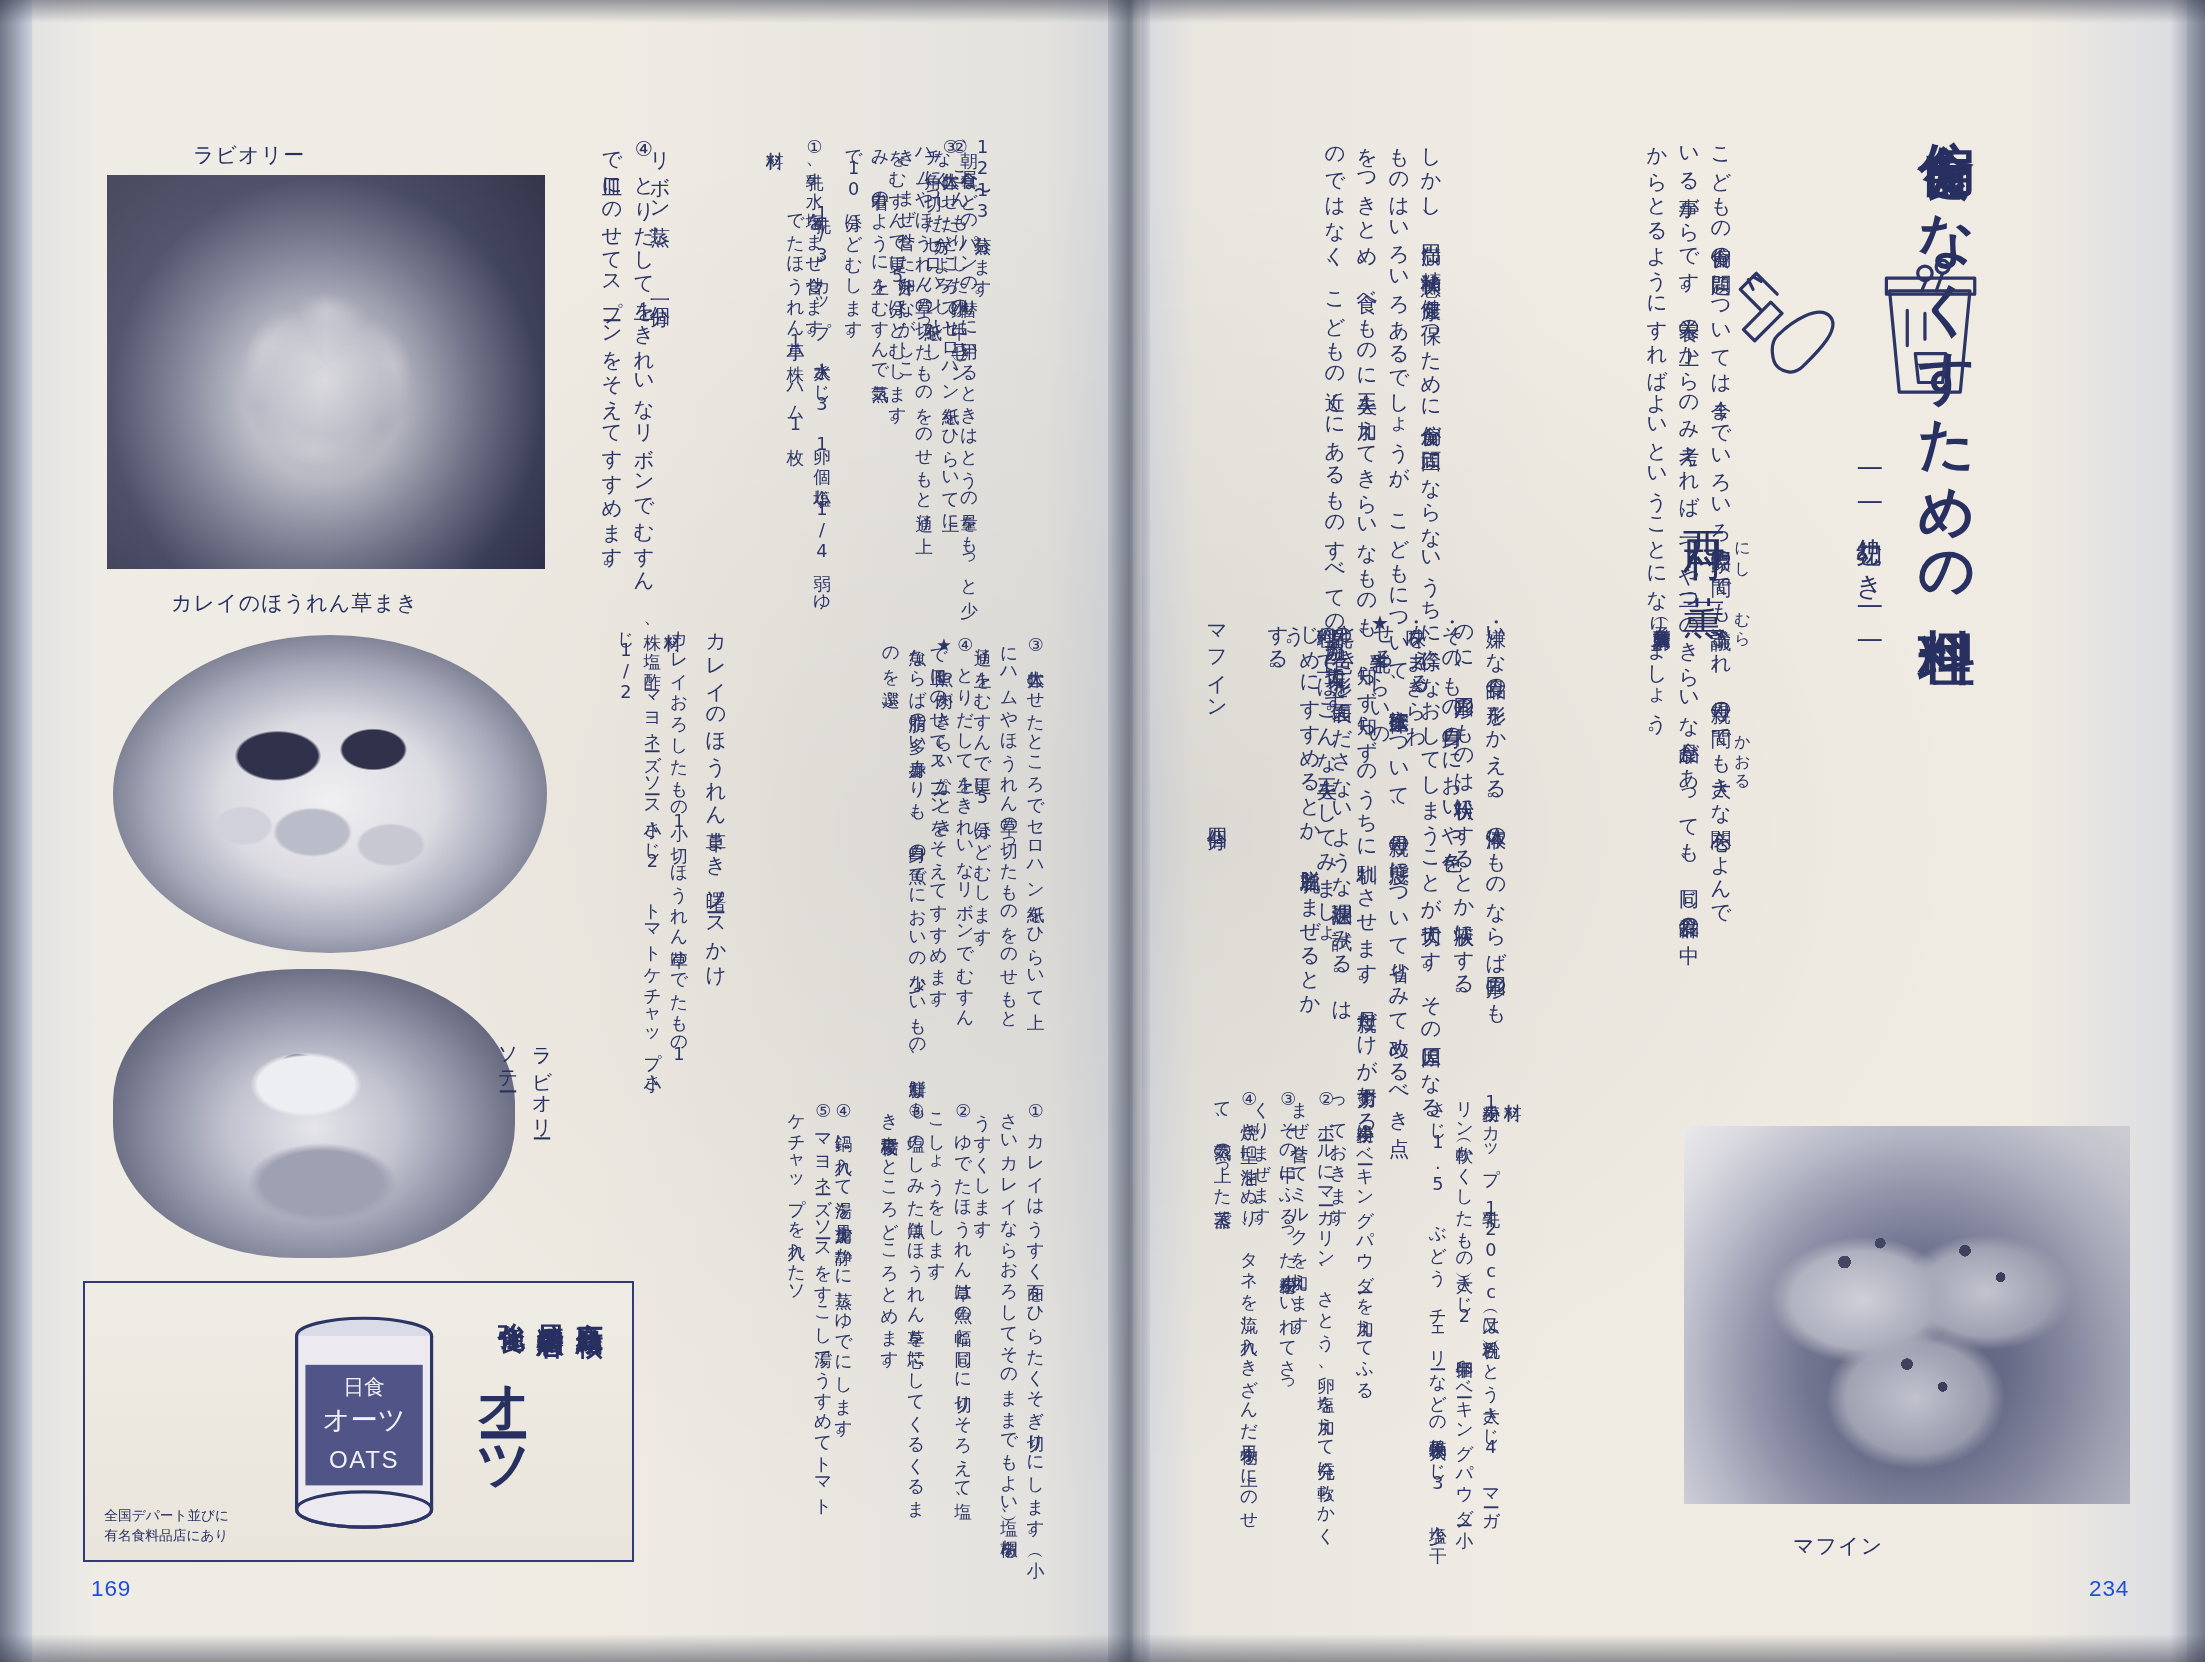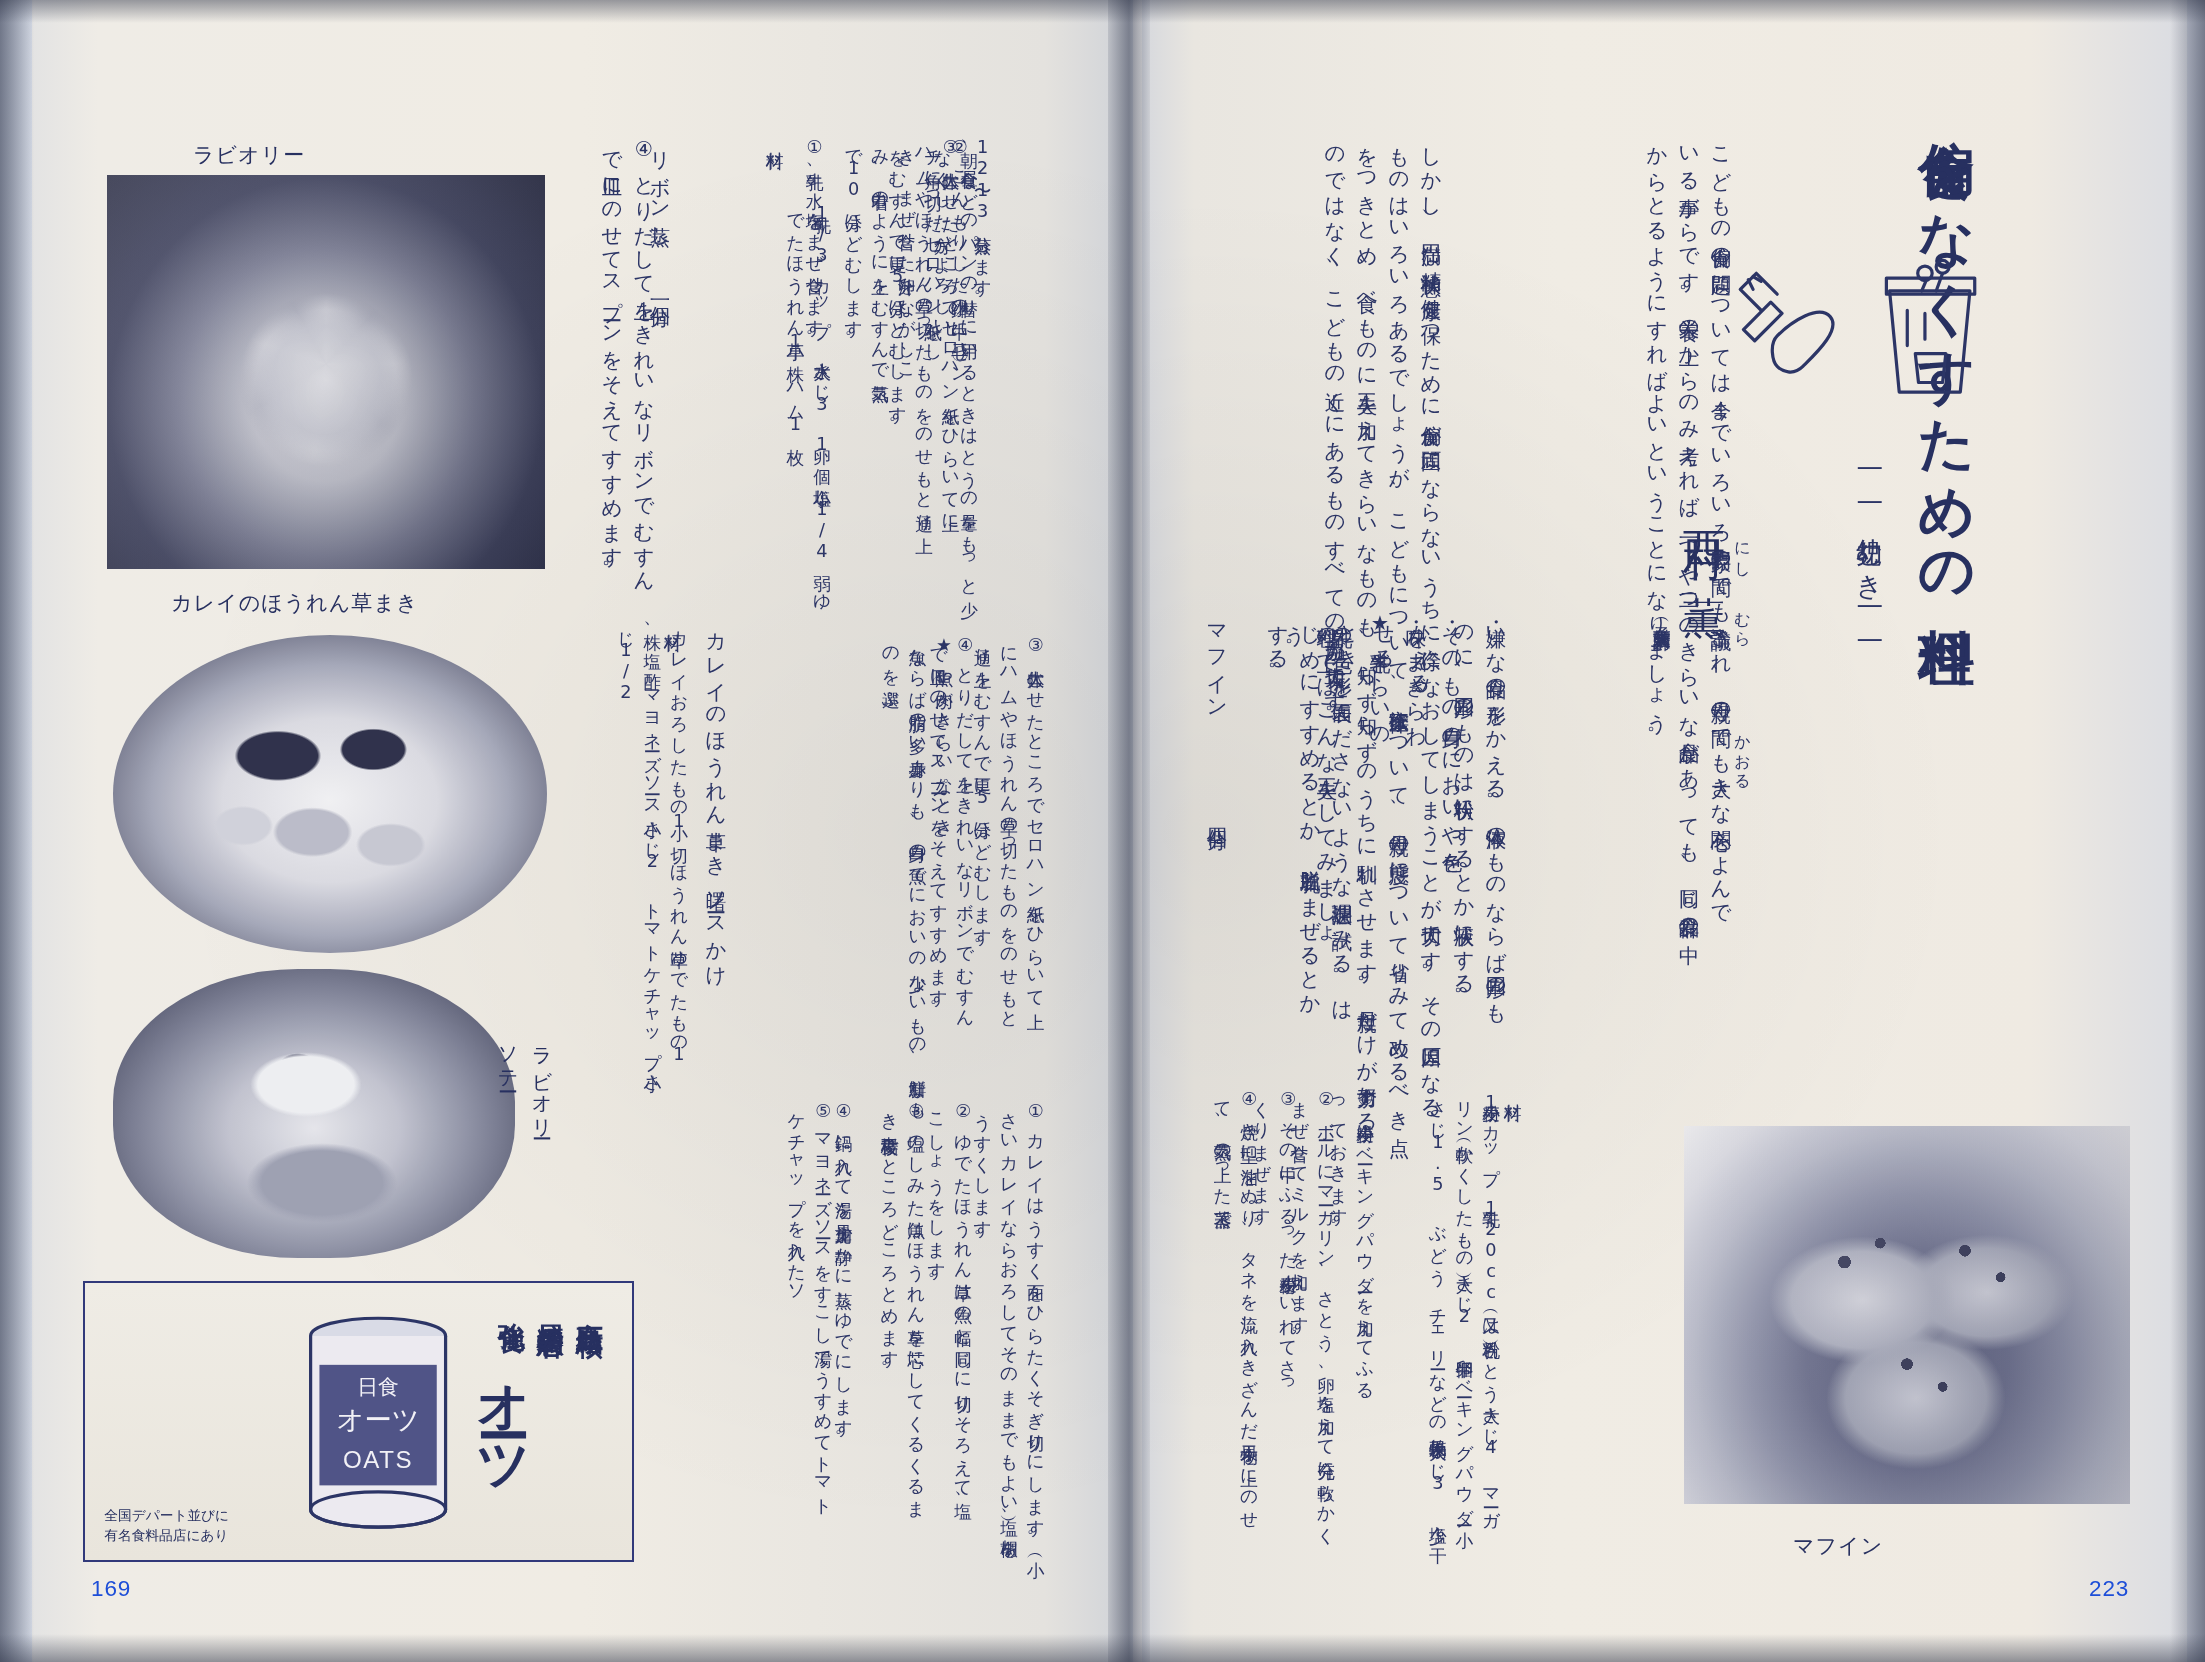--- a/index.html
+++ b/index.html
@@ -177,21 +177,21 @@
   .ad-foot {
     position: absolute;
     left: 19.3px; bottom: 14.5px;
     width: 185px;
     font-size: 13.7px;
     color: #273060;
     line-height: 1.45;
   }
   .can {
     position: absolute;
-    left: 199px; top: 24px;
+    left: 185px; top: 24px;
     width: 189px; height: 233px;
   }
   .ad-big {
     position: absolute;
     right: 88px; top: 64px;
     height: 177px;
     font-size: 53px;
     font-weight: bold;
     color: #273060;
     letter-spacing: 0.02em;
@@ -277,21 +277,21 @@
         radial-gradient(circle 8.8px at 44% 31%, #3b3f73 0 60%, rgba(0,0,0,0) 61%),
         radial-gradient(circle 9.6px at 63% 33%, #3b3f73 0 60%, rgba(0,0,0,0) 61%),
         radial-gradient(circle 8px at 71% 40%, #3b3f73 0 60%, rgba(0,0,0,0) 61%),
         radial-gradient(circle 9.6px at 50% 63%, #3b3f73 0 60%, rgba(0,0,0,0) 61%),
         radial-gradient(circle 8px at 58% 69%, #3b3f73 0 60%, rgba(0,0,0,0) 61%);">
     </div>
     <div class="ph-inner" style="background:linear-gradient(115deg, rgba(255,255,255,0.10), rgba(40,48,96,0.10) 60%, rgba(40,48,96,0.22));"></div>
   </div>
   <div class="cap" style="left:1793px; top:1532px;">マフイン</div>
 
-  <div class="pageno" style="left:2089px; top:1576px;">223</div>
+  <div class="pageno" style="left:2089px; top:1576px;">234</div>
 
   <div class="cap" style="left:193px; top:141px;">ラビオリー</div>
   <div class="photo" style="left:107px; top:175px; width:438px; height:394px;">
     <div class="ph-inner" style="background:
        radial-gradient(ellipse at 50% 58%, #e9e9f1 0%, #cfd0e0 24%, #7d81ab 48%, #3e4375 70%, #2b2f59 100%);"></div>
     <div class="ph-inner" style="background:
        radial-gradient(ellipse 121px 121px at 50% 52%, rgba(245,245,250,0.95) 0%, rgba(215,217,232,0.85) 45%, rgba(120,125,165,0) 70%),
        conic-gradient(from 0deg at 50% 48%, rgba(255,255,255,0.45), rgba(120,126,170,0.25) 12%, rgba(255,255,255,0.45) 25%, rgba(120,126,170,0.25) 38%, rgba(255,255,255,0.45) 52%, rgba(120,126,170,0.25) 66%, rgba(255,255,255,0.45) 80%, rgba(120,126,170,0.25) 92%, rgba(255,255,255,0.45) 100%);
        mask-image: radial-gradient(ellipse 121px 121px at 50% 52%, #000 58%, transparent 72%);
        -webkit-mask-image: radial-gradient(ellipse 121px 121px at 50% 52%, #000 58%, transparent 72%);"></div>

